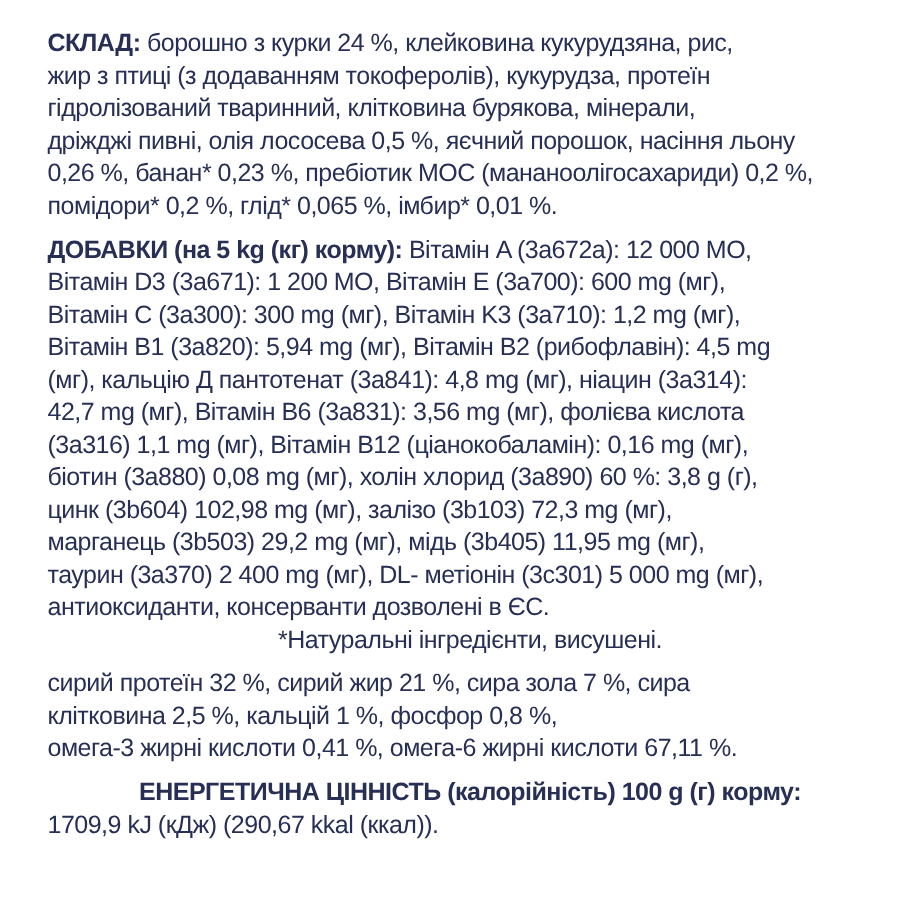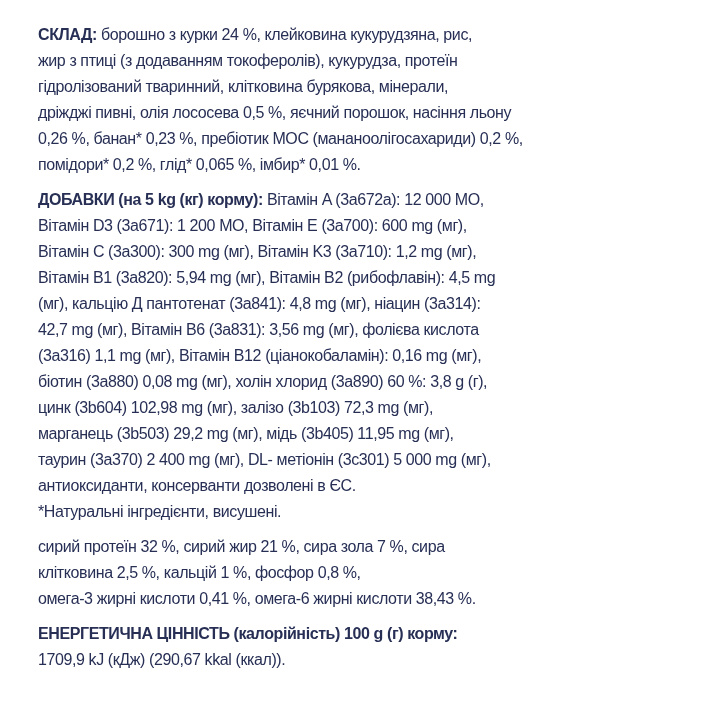--- a/index.html
+++ b/index.html
@@ -13,30 +13,30 @@
     position: relative;
     overflow: hidden;
     font-family: "Liberation Sans", "DejaVu Sans", sans-serif;
   }
   .label {
     position: absolute;
     left: 38px;
     top: 22px;
     width: 676px;
     color: #272f55;
-    font-size: 16px;
+    font-size: 20px;
     line-height: 26px;
     letter-spacing: -0.4px;
   }
   .para {
     margin: 0 0 9px 0;
     white-space: pre-line;
   }
   .b { font-weight: bold; }
-  .block { display: block; }
+  .block { display: block; text-align: center; }
 </style>
 </head>
 <body>
 
 <div class="label">
 
   <p class="para"><span class="b">СКЛАД:</span> <span>борошно з курки 24 %, клейковина кукурудзяна, рис,
 жир з птиці (з додаванням токоферолів), кукурудза, протеїн
 гідролізований тваринний, клітковина бурякова, мінерали,
 дріжджі пивні, олія лососева 0,5 %, яєчний порошок, насіння льону
@@ -51,17 +51,17 @@
 42,7 mg (мг), Вітамін B6 (3a831): 3,56 mg (мг), фолієва кислота
 (3a316) 1,1 mg (мг), Вітамін B12 (ціанокобаламін): 0,16 mg (мг),
 біотин (3a880) 0,08 mg (мг), холін хлорид (3a890) 60 %: 3,8 g (г),
 цинк (3b604) 102,98 mg (мг), залізо (3b103) 72,3 mg (мг),
 марганець (3b503) 29,2 mg (мг), мідь (3b405) 11,95 mg (мг),
 таурин (3a370) 2 400 mg (мг), DL- метіонін (3c301) 5 000 mg (мг),
 антиоксиданти, консерванти дозволені в ЄС.</span><span class="block">*Натуральні інгредієнти, висушені.</span></p>
 
   <p class="para"><span>сирий протеїн 32 %, сирий жир 21 %, сира зола 7 %, сира
 клітковина 2,5 %, кальцій 1 %, фосфор 0,8 %,
-омега-3 жирні кислоти 0,41 %, омега-6 жирні кислоти 38,43 %.</span></p>
+омега-3 жирні кислоти 0,41 %, омега-6 жирні кислоти 67,11 %.</span></p>
 
   <p class="para"><span class="b block">ЕНЕРГЕТИЧНА ЦІННІСТЬ (калорійність) 100 g (г) корму:</span><span>1709,9 kJ (кДж) (290,67 kkal (ккал)).</span></p>
 
 </div>
 
 </body></html>

